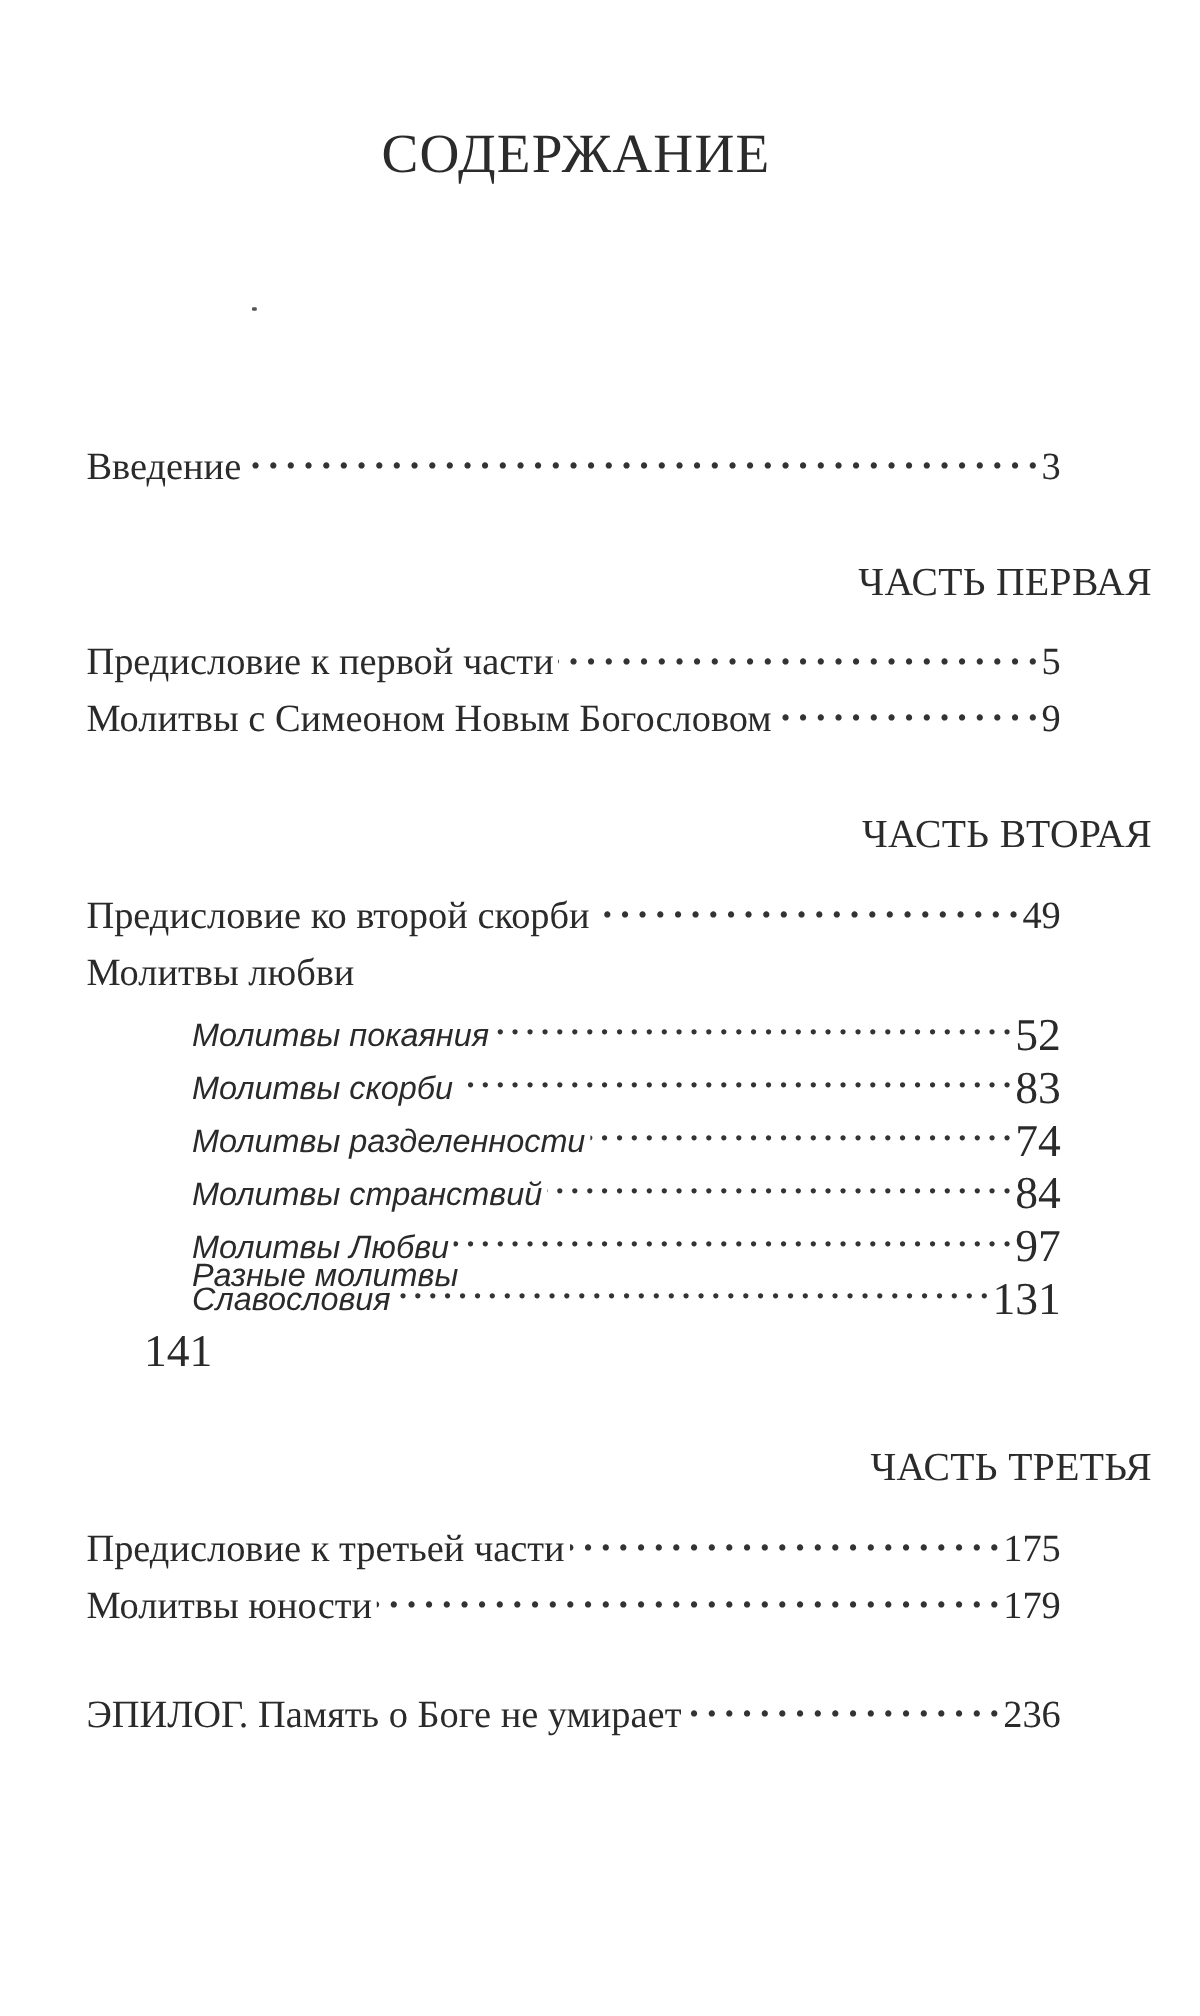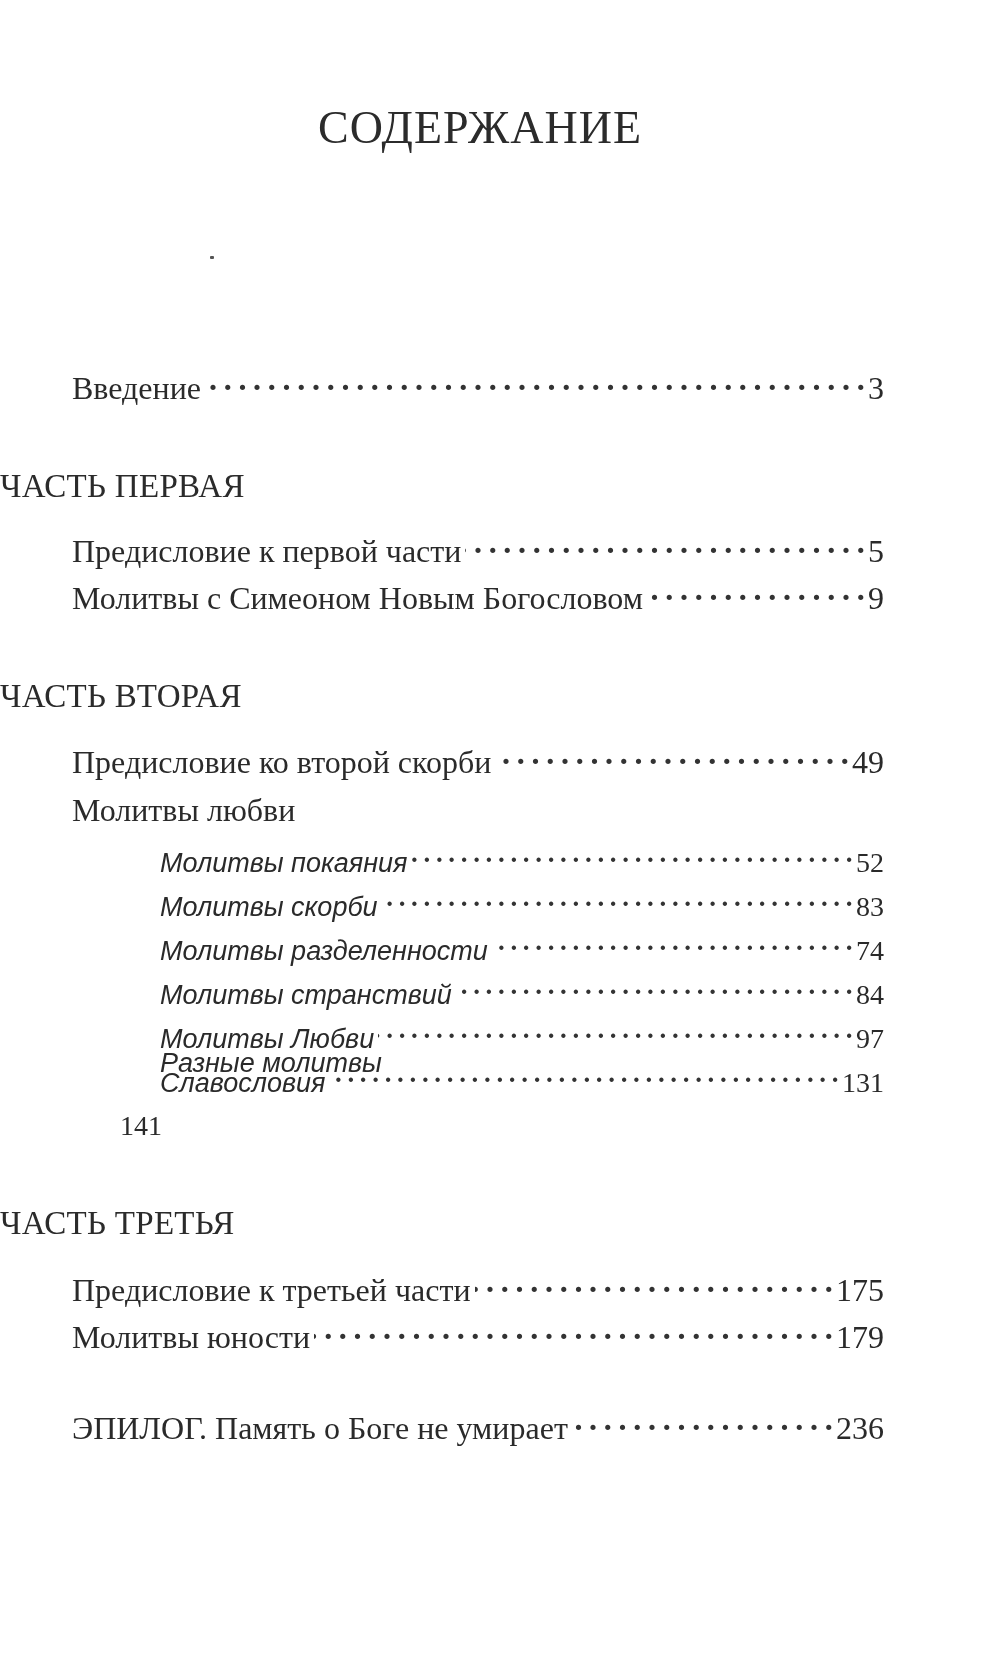--- a/index.html
+++ b/index.html
@@ -38,21 +38,21 @@
       top: 256px;
       width: 4px;
       height: 3px;
       background: #555;
       border-radius: 1px;
     }
     .part-heading {
       position: absolute;
       left: 0;
       width: 960px;
-      text-align: left;
+      text-align: right;
       font-size: 33px;
       line-height: 40px;
       color: #2b2b2b;
       letter-spacing: 0.3px;
     }
     .row {
       position: absolute;
       display: flex;
       align-items: flex-start;
       white-space: nowrap;
@@ -72,21 +72,21 @@
       line-height: 36px;
     }
     .row.sub .label {
       font-family: "Liberation Sans", "DejaVu Sans", sans-serif;
       font-style: italic;
       font-stretch: condensed;
       margin-left: 44px;
     }
     .row.sub .page-num {
       font-family: "Liberation Serif", "DejaVu Serif", serif;
-      font-size: 28px;
+      font-size: 38px;
     }
     .row .label {
       flex: 0 0 auto;
       padding-right: 4px;
     }
     .row .leader {
       flex: 1 1 auto;
       overflow: hidden;
       position: relative;
       height: 1em;

